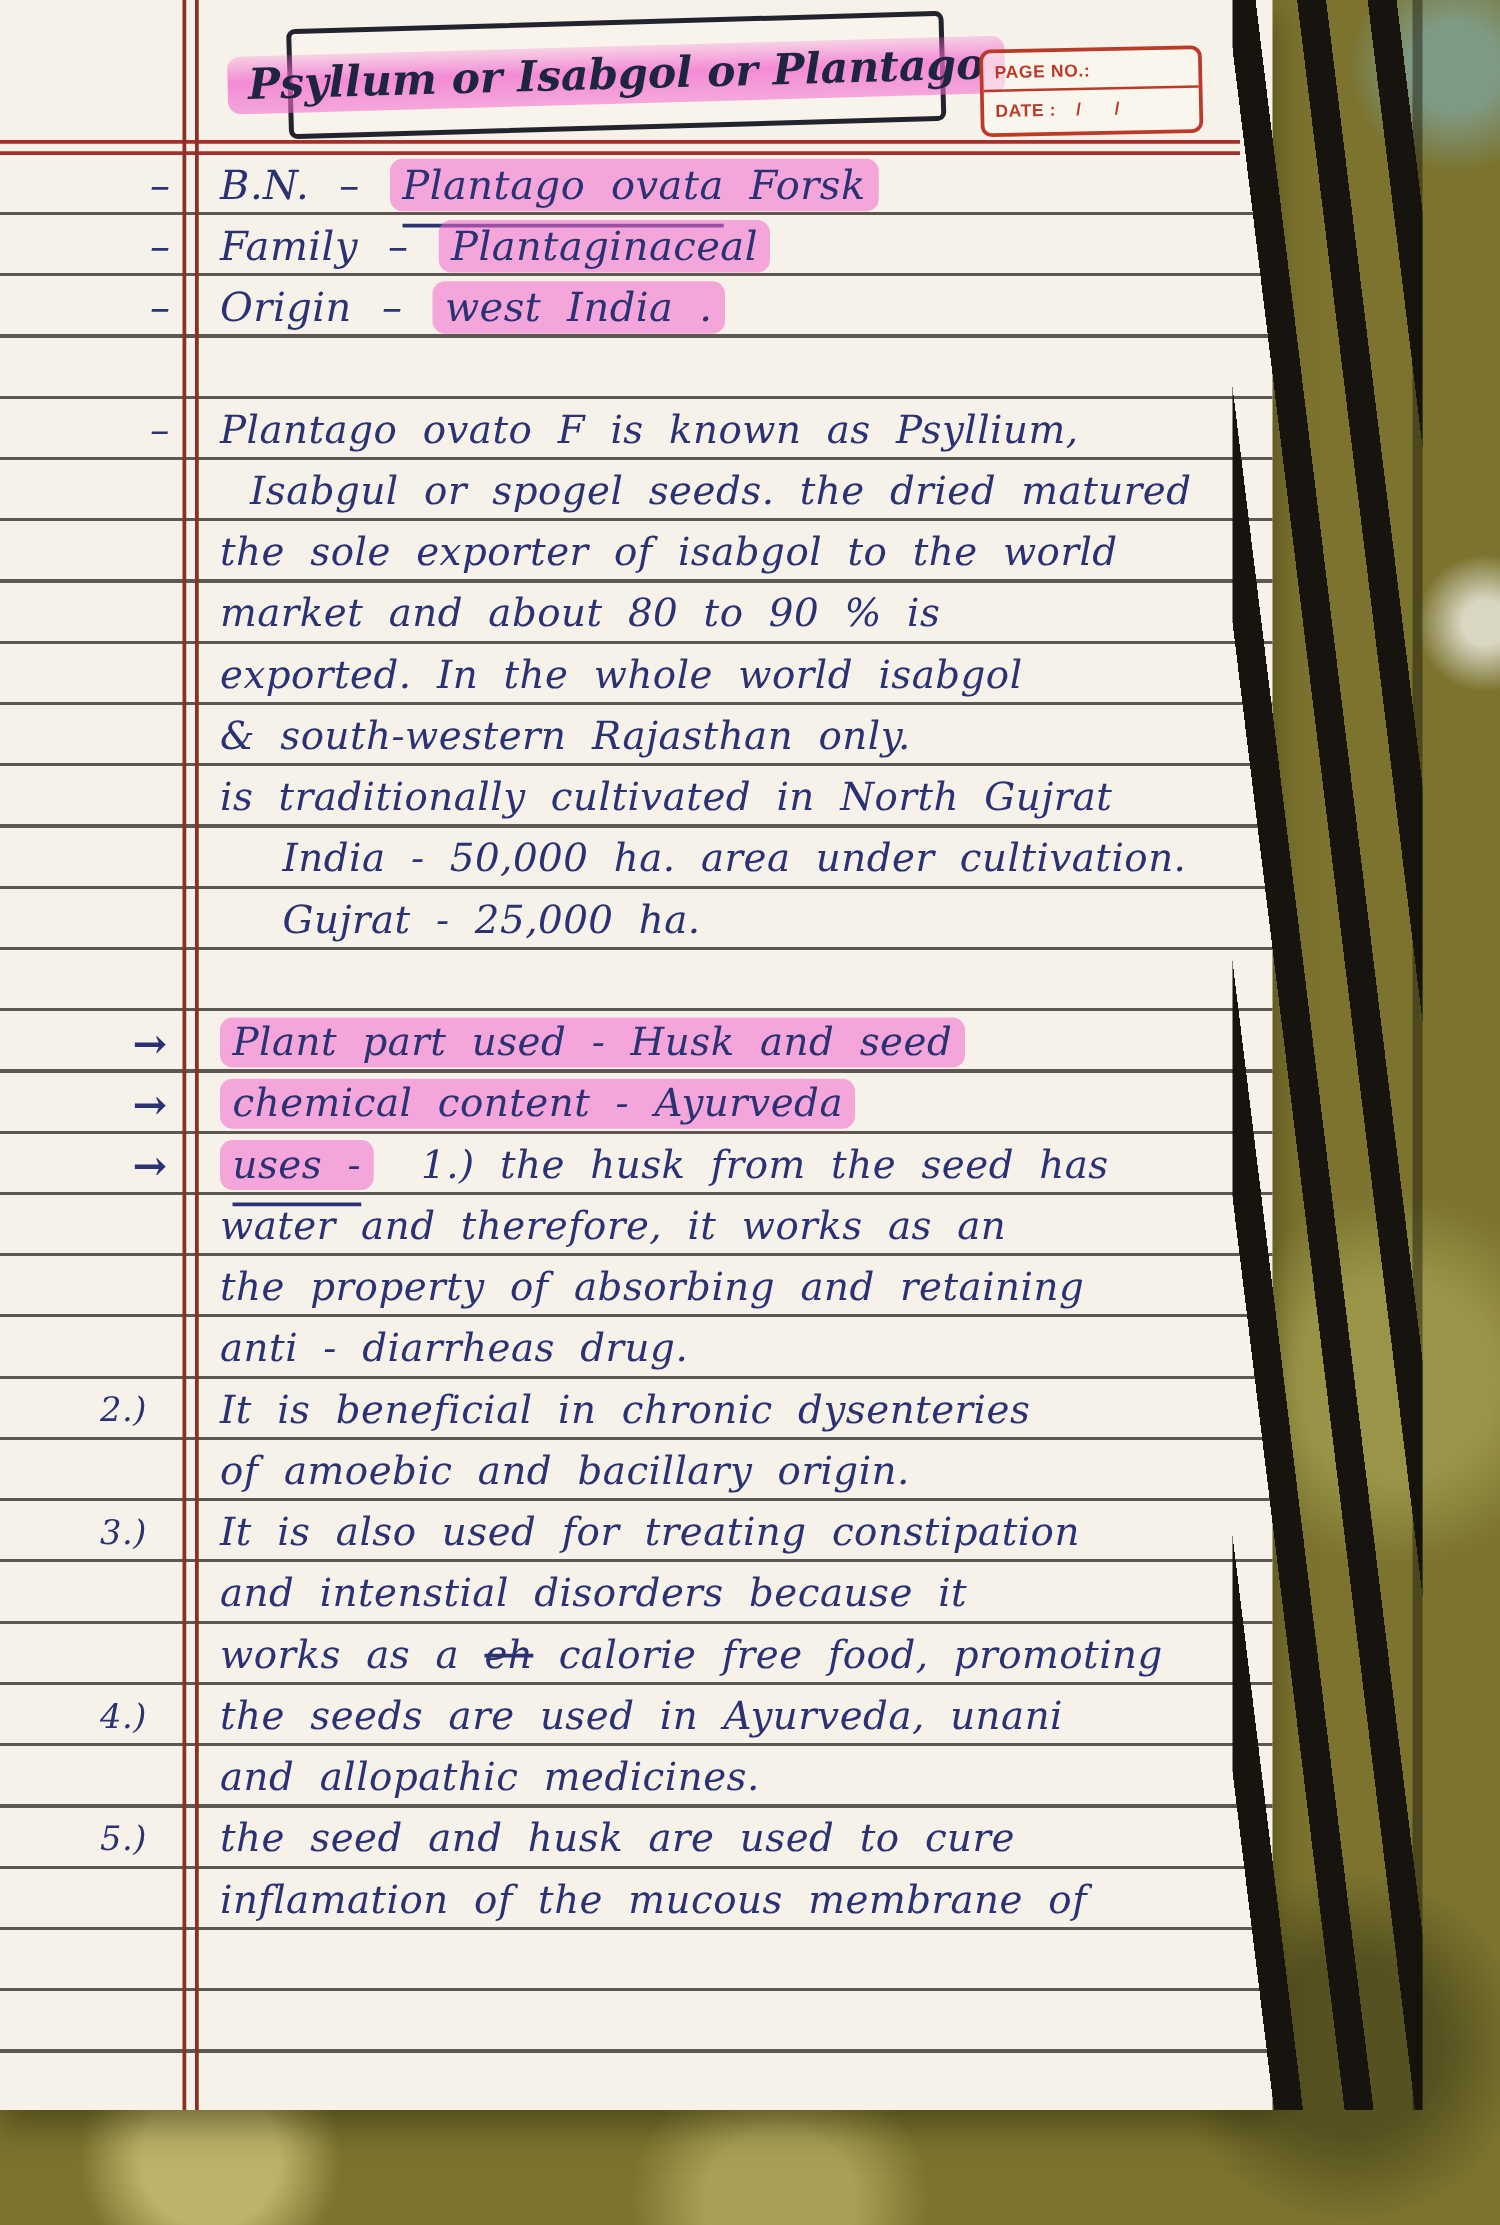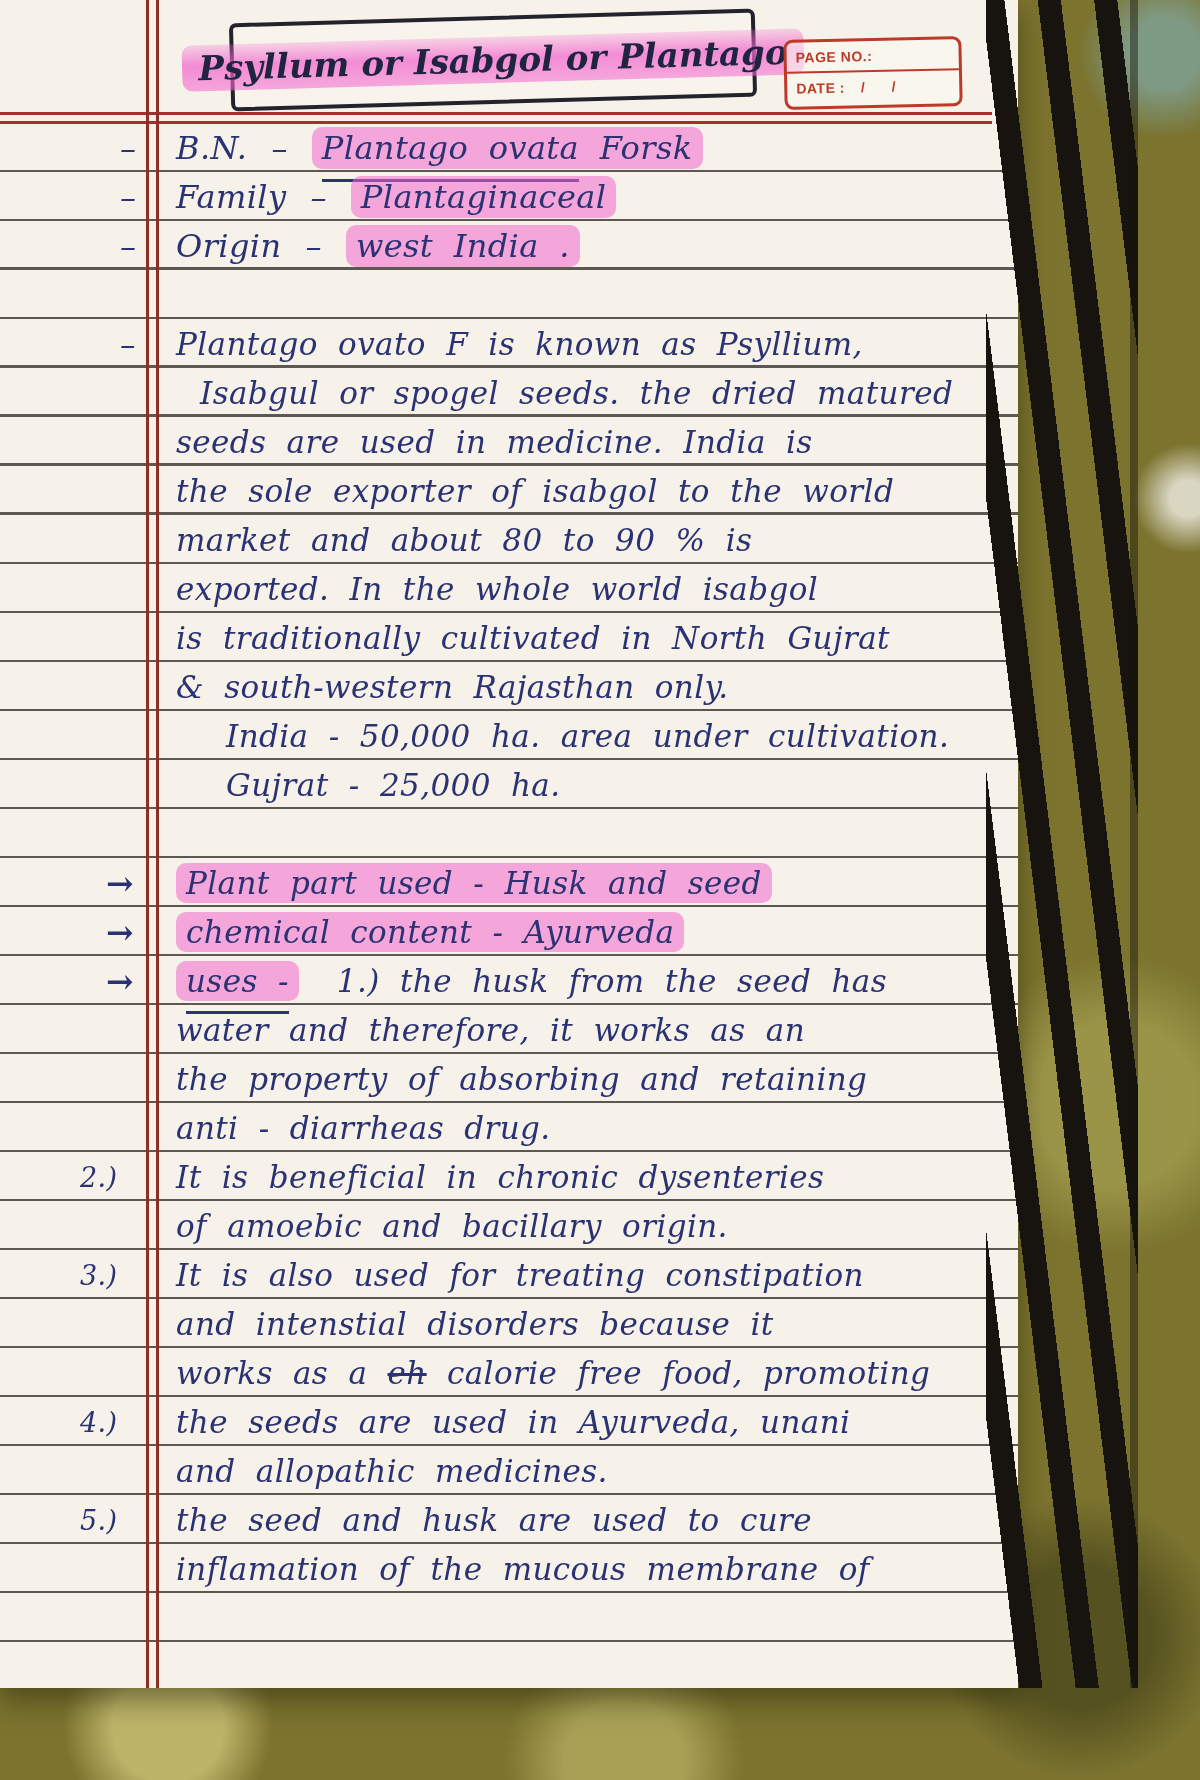--- a/index.html
+++ b/index.html
@@ -128,26 +128,25 @@
       <span>Origin</span><span class="sep">–</span><span class="hl">west India .</span>
     </div>
 
     <div class="line"></div>
 
     <div class="line">
       <span class="marker mk-dash">–</span>
       <span>Plantago ovato F is known as Psyllium,</span>
     </div>
     <div class="line ind-a"><span>Isabgul or spogel seeds. the dried matured</span></div>
-    <div class="line"><span>seeds are used in medicine. India is</span></div>
     <div class="line"><span>the sole exporter of isabgol to the world</span></div>
     <div class="line"><span>market and about 80 to 90 % is</span></div>
     <div class="line"><span>exported. In the whole world isabgol</span></div>
+    <div class="line"><span>&amp; south-western Rajasthan only.</span></div>
     <div class="line"><span>is traditionally cultivated in North Gujrat</span></div>
-    <div class="line"><span>&amp; south-western Rajasthan only.</span></div>
     <div class="line ind-b"><span>India -  50,000 ha. area under cultivation.</span></div>
     <div class="line ind-b"><span>Gujrat -  25,000 ha.</span></div>
 
     <div class="line"></div>
 
     <div class="line">
       <span class="marker mk-arrow">→</span>
       <span class="hl">Plant part used -  Husk and seed</span>
     </div>
     <div class="line">

